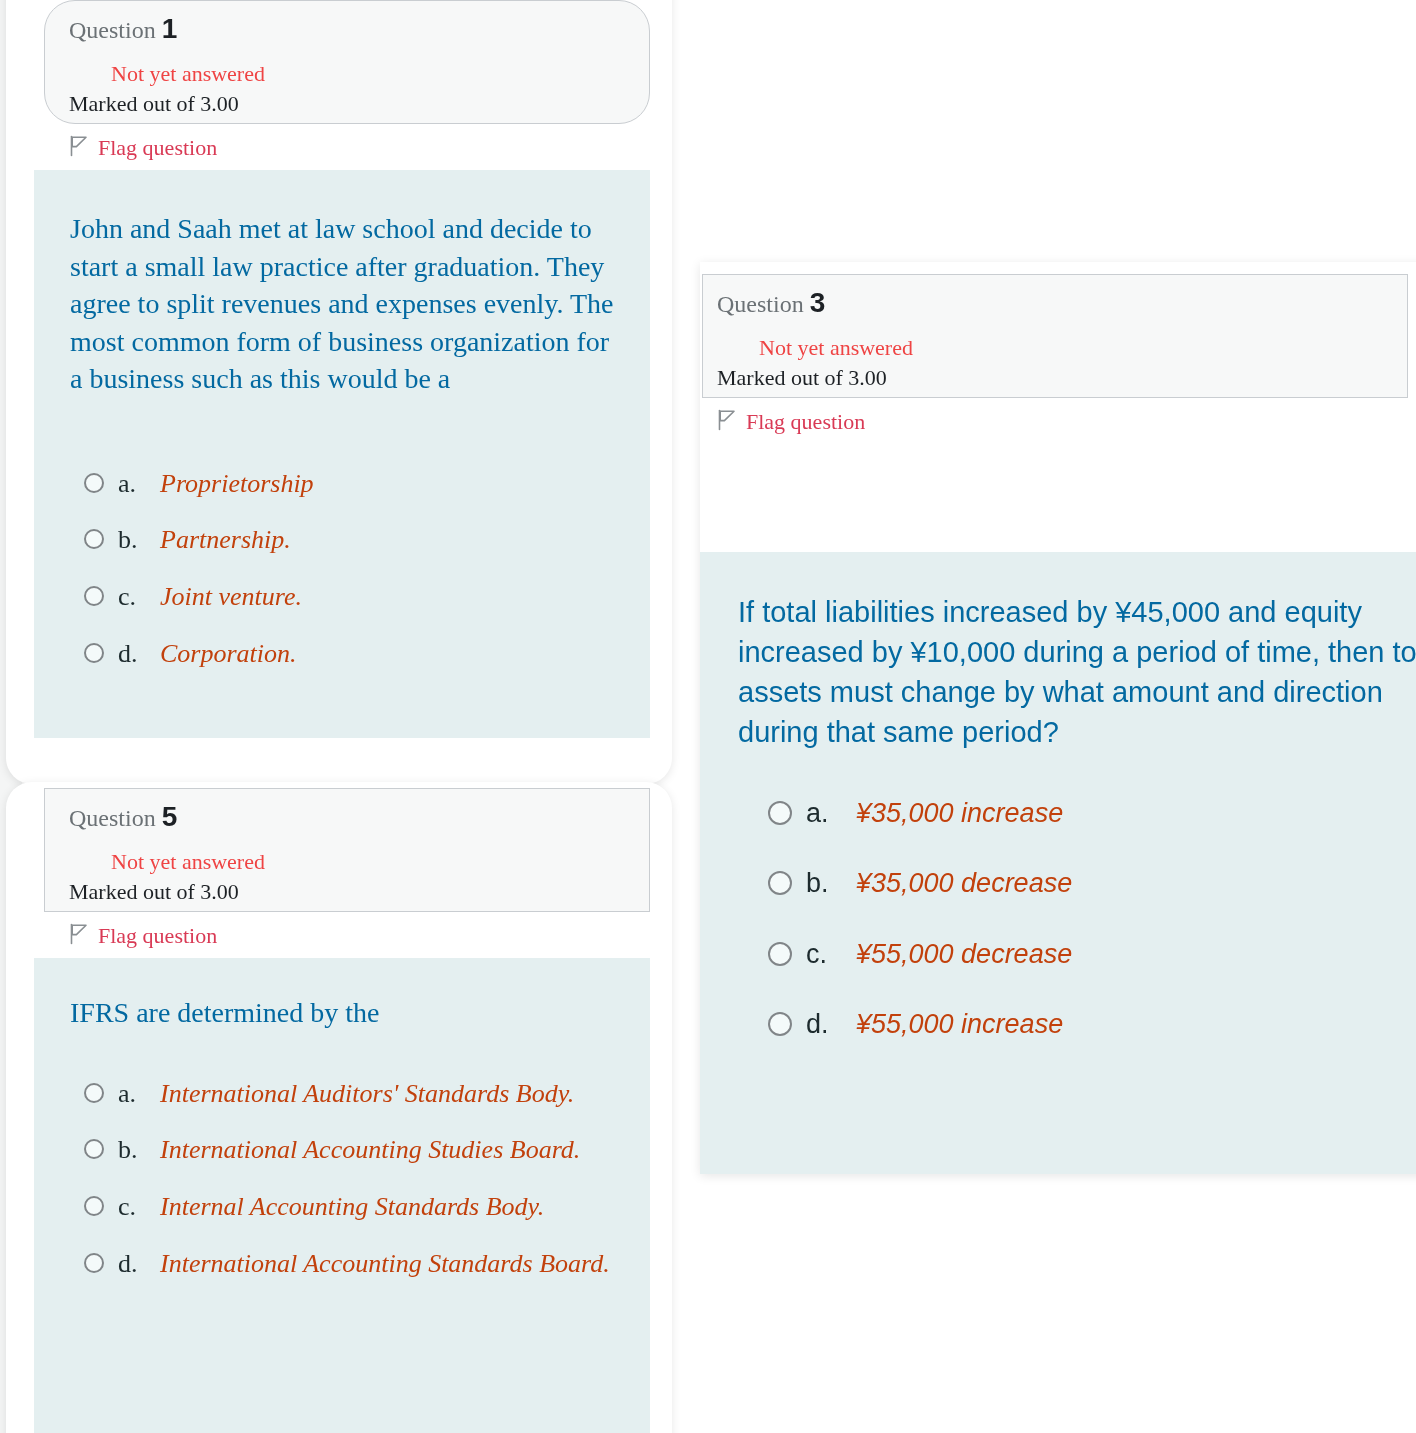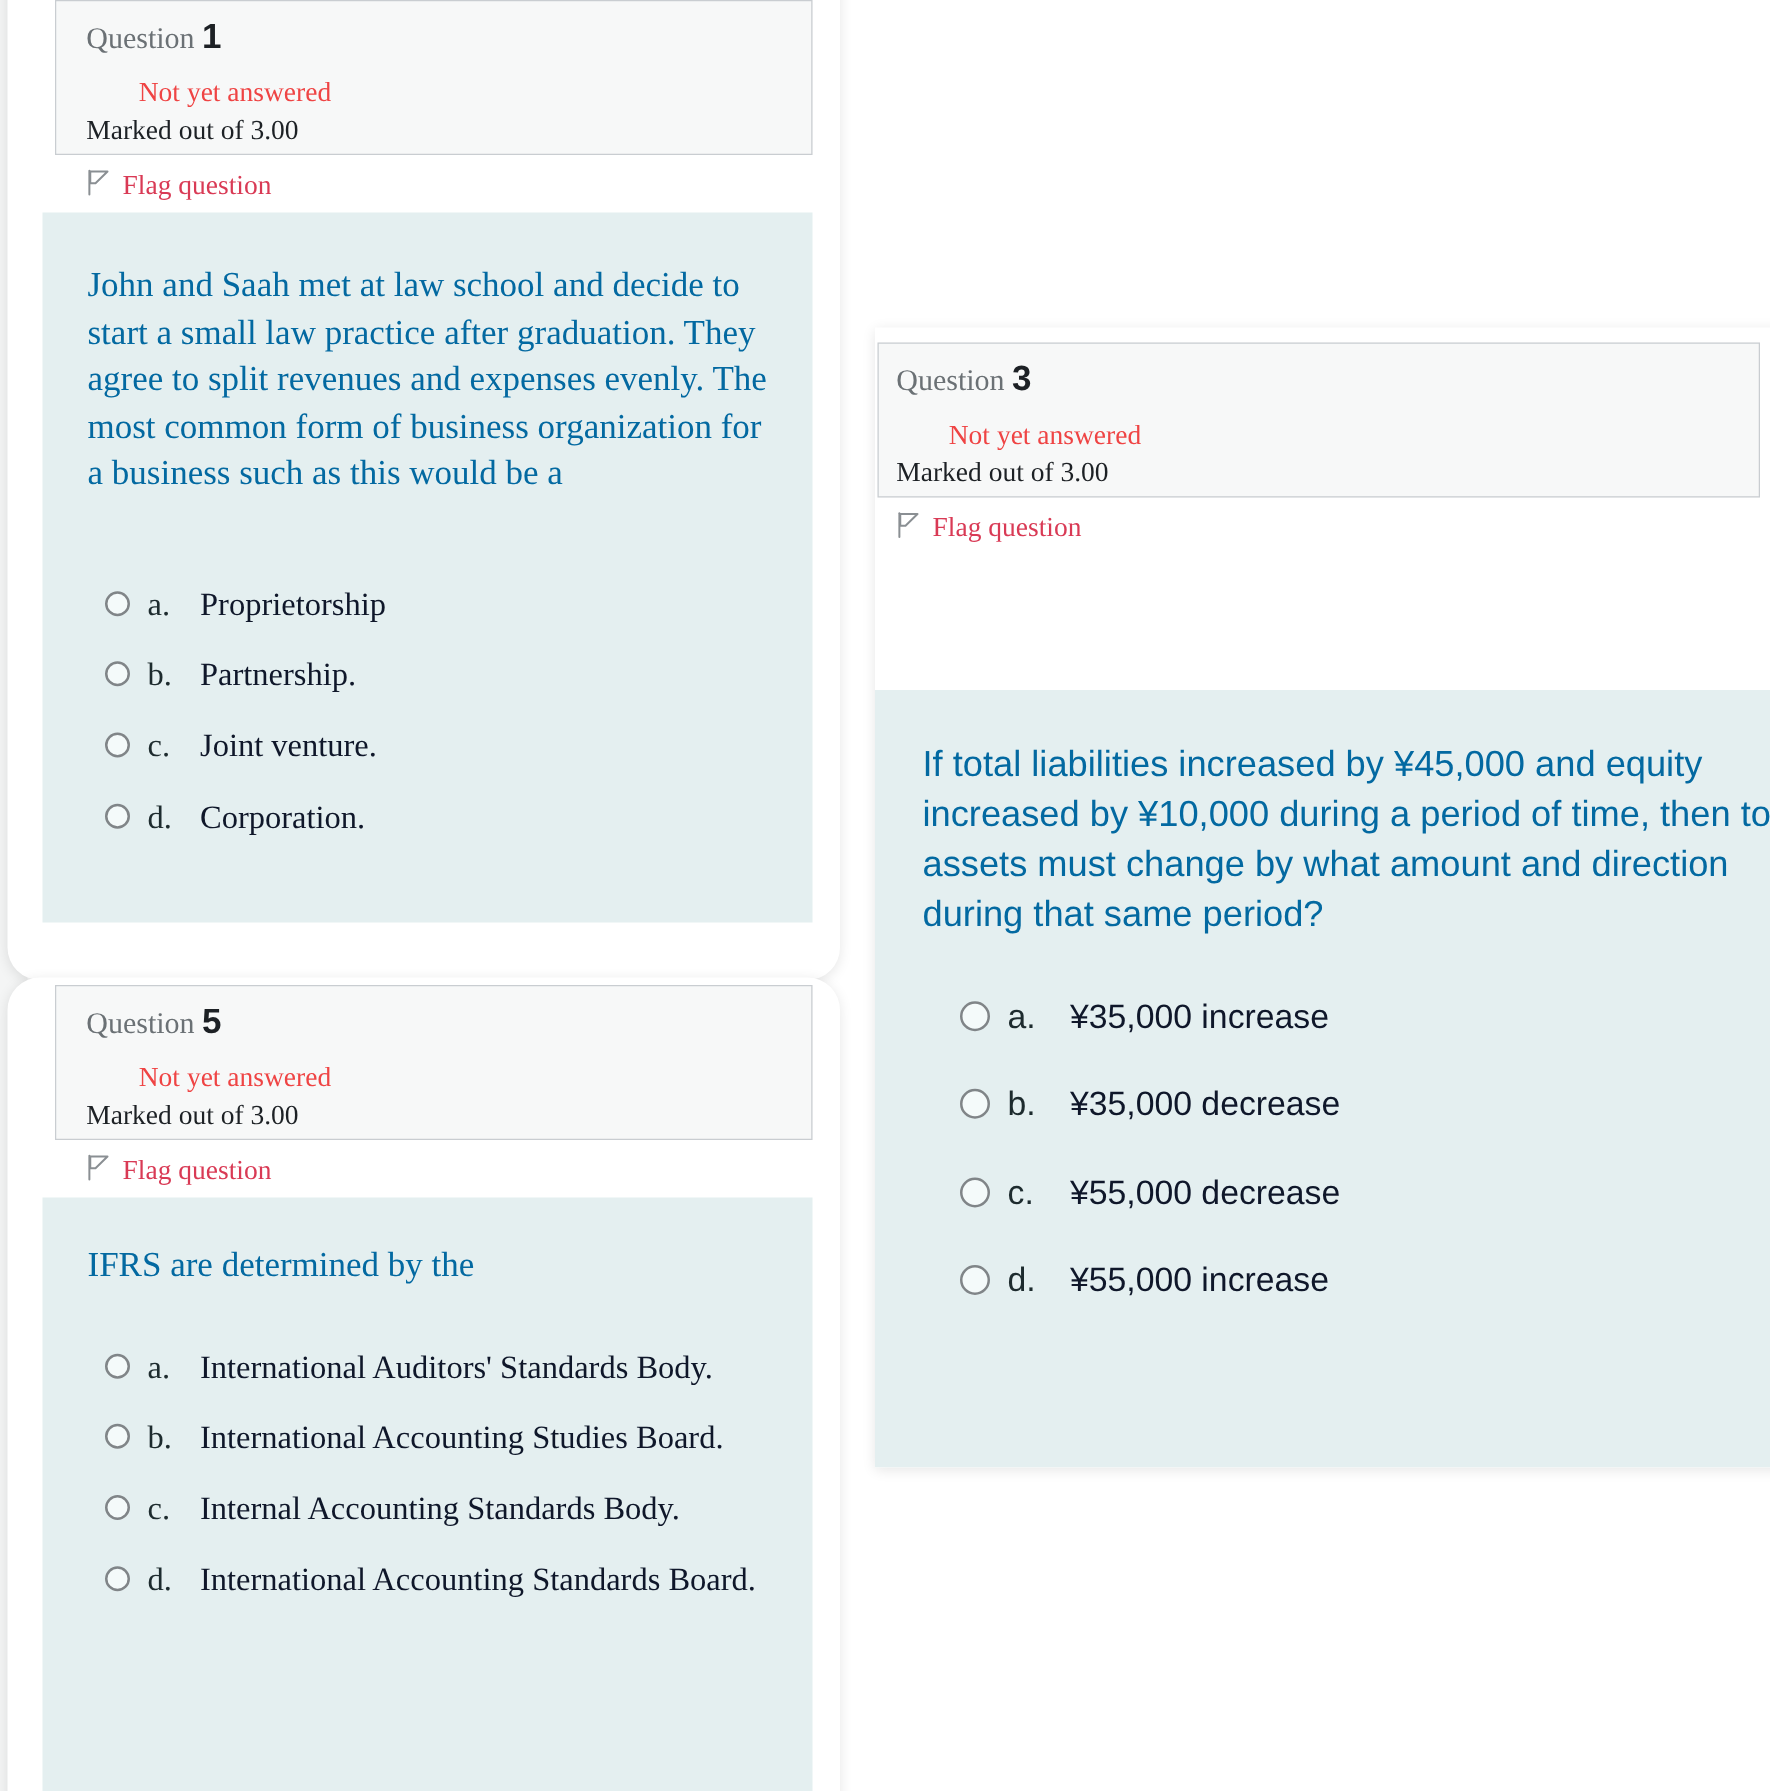--- a/index.html
+++ b/index.html
@@ -123,29 +123,30 @@
   }
   .ans-letter {
     flex: none;
     color: #1d2b2e;
     font-size: 26px;
     line-height: 1.42;
     margin-left: 14px;
     width: 30px;
   }
   .ans-text {
-    color: #0f172a;
+    color: #c2410c;
     font-size: 26px;
     line-height: 1.42;
     margin-left: 12px;
+    font-style: italic;
   }
 
   
   #card-q1 { left: 6px;  top: -46px;  width: 666px; height: 830px; }
-  #card-q1 .qheader { left: 38px; top: 46px; width: 606px; height: 124px; }
+  #card-q1 .qheader { left: 38px; top: 46px; width: 606px; height: 124px; border-radius: 31px; }
   #card-q1 .qbody   { left: 28px; top: 216px; width: 616px; height: 568px;
                       padding: 40px 30px 0 36px; }
   #card-q1 .qbody .answers { margin-left: 14px; margin-top: 68px; }
 
   
   #card-q5 { left: 6px;  top: 782px; width: 666px; height: 690px; }
   #card-q5 .qheader { left: 38px; top: 6px; width: 606px; height: 124px; }
   #card-q5 .qbody   { left: 28px; top: 176px; width: 616px; height: 514px;
                       padding: 36px 30px 0 36px; }
   #card-q5 .qbody .answers { margin-left: 14px; margin-top: 44px; }

